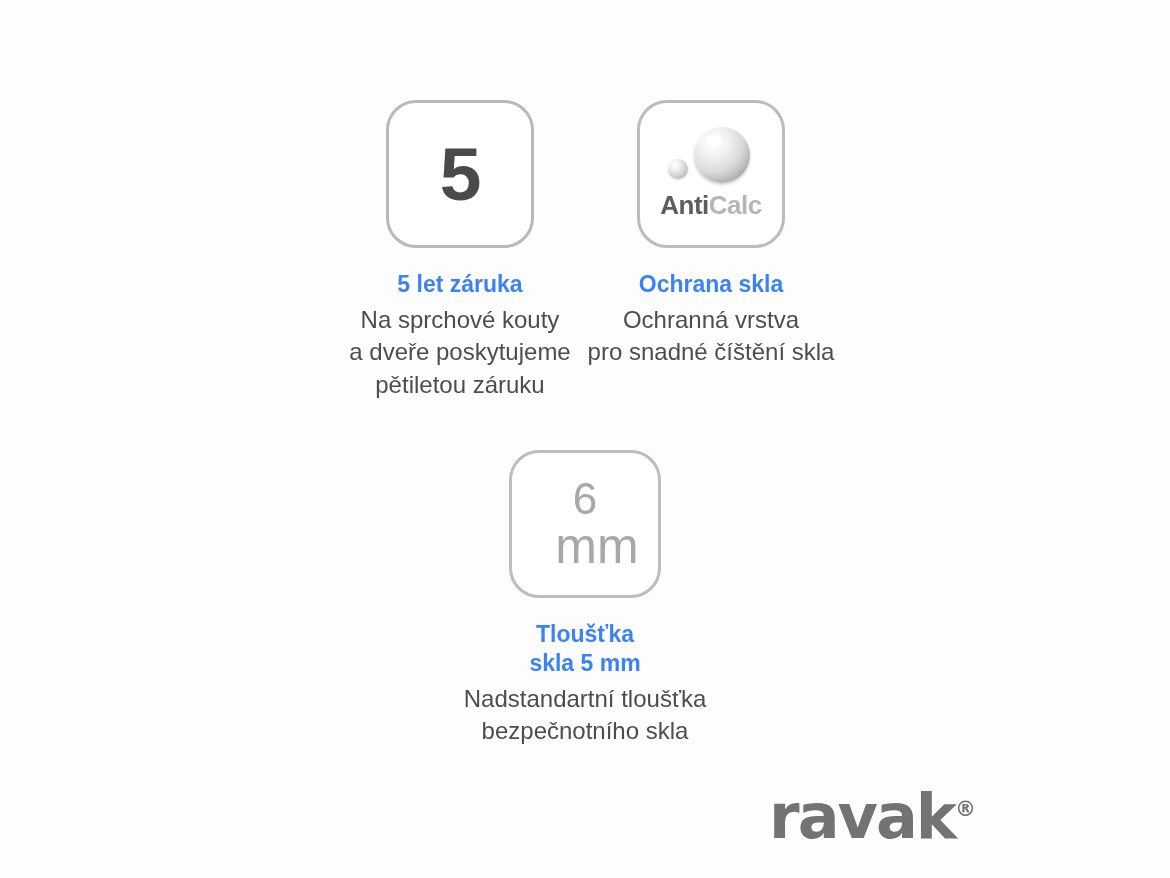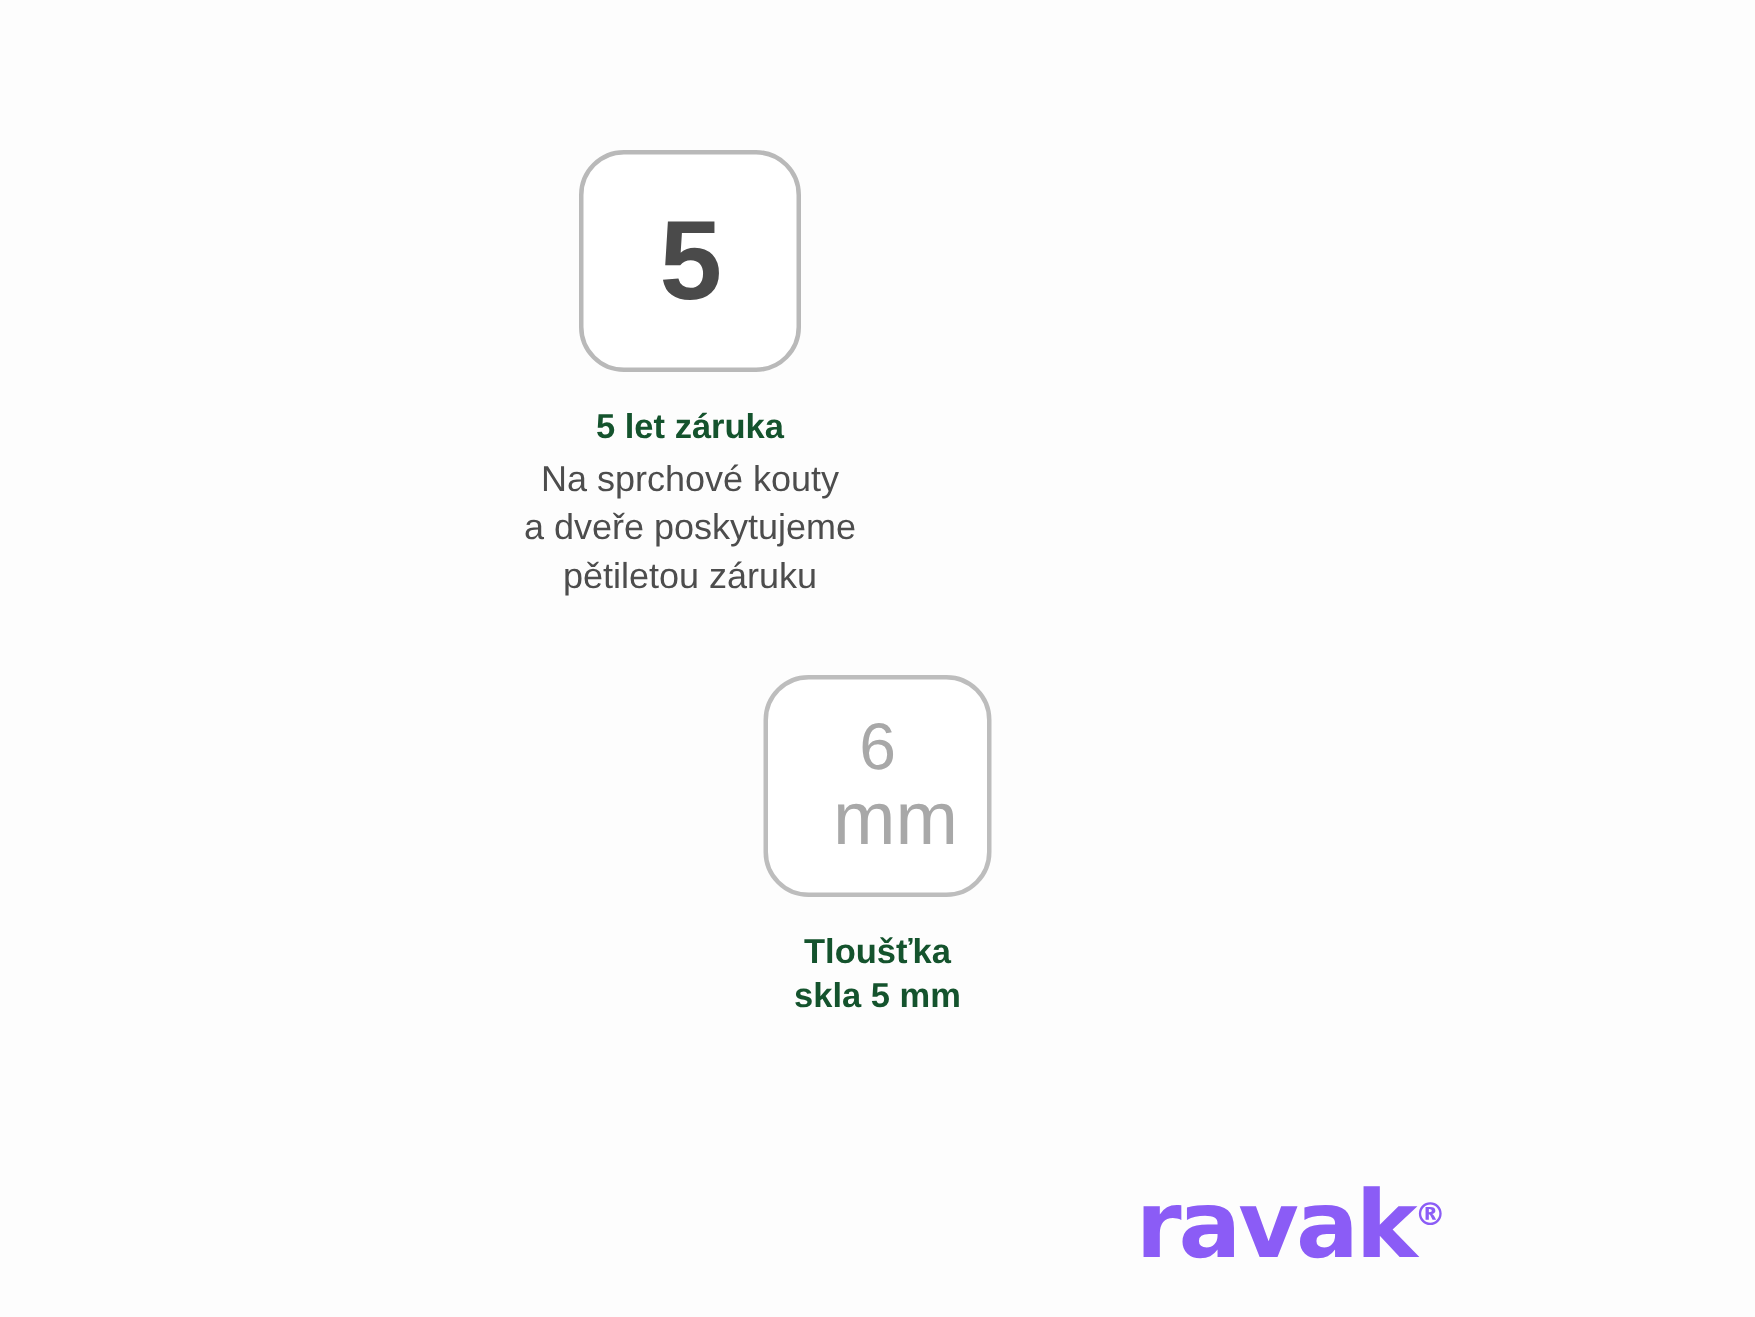--- a/index.html
+++ b/index.html
@@ -46,21 +46,21 @@
     font-size: 75px;
     font-weight: bold;
     color: #4a4a4a;
     line-height: 1;
     letter-spacing: -1px;
   }
   .feature-title {
     margin-top: 22px;
     font-size: 23px;
     font-weight: bold;
-    color: #14532d;
+    color: #3b82f6;
     line-height: 1.25;
   }
   .feature-desc {
     margin-top: 5px;
     font-size: 24px;
     color: #4d4d4d;
     line-height: 1.35;
   }
 
   
@@ -128,23 +128,23 @@
     color: #a8a8a8;
     line-height: 0.98;
     font-weight: 400;
   }
   .thick-text .num { font-size: 44px; display: block; }
   .thick-text .unit { font-size: 50px; display: block; margin-top: 2px; margin-left: 24px; }
 
   
   .logo {
     position: absolute;
-    right: 206px;
+    right: 194px;
     bottom: 30px;
-    color: #8b5cf6;
+    color: #737373;
     font-size: 62px;
     font-weight: bold;
     letter-spacing: -2px;
     line-height: 1;
     font-family: "DejaVu Sans", sans-serif;
   }
   .logo .reg {
     font-size: 21px;
     vertical-align: super;
     letter-spacing: 0;
@@ -158,29 +158,45 @@
   <div class="feature" id="feature-warranty" style="left:330px; top:100px; width:260px;">
     <div class="badge">
       <div class="badge-num">5</div>
     </div>
     <div class="feature-title">5 let záruka</div>
     <div class="feature-desc" style="white-space:pre-line;">Na sprchové kouty
 a dveře poskytujeme
 pětiletou záruku</div>
   </div>
 
+  <div class="feature" id="feature-glass" style="left:578px; top:100px; width:266px;">
+    <div class="badge">
+      <div class="anticalc-art">
+        <div class="drop-big"></div>
+        <div class="drop-small"></div>
+      </div>
+      <div class="anticalc-word">
+        <span class="anti">Anti</span><span class="calc">Calc</span>
+      </div>
+    </div>
+    <div class="feature-title">Ochrana skla</div>
+    <div class="feature-desc" style="white-space:pre-line;">Ochranná vrstva
+pro snadné číštění skla</div>
+  </div>
 
   <div class="feature" id="feature-thickness" style="left:452px; top:450px; width:266px;">
     <div class="badge">
       <div class="thick-text">
         <span class="num">6</span>
         <span class="unit">mm</span>
       </div>
     </div>
     <div class="feature-title" style="white-space:pre-line;">Tloušťka
 skla 5 mm</div>
+    <div class="feature-desc" style="white-space:pre-line;">Nadstandartní tloušťka
+bezpečnotního skla</div>
   </div>
 
   <div class="logo">
     <span>ravak</span><span class="reg">®</span>
   </div>
 
 </div>
 
 </body></html>

